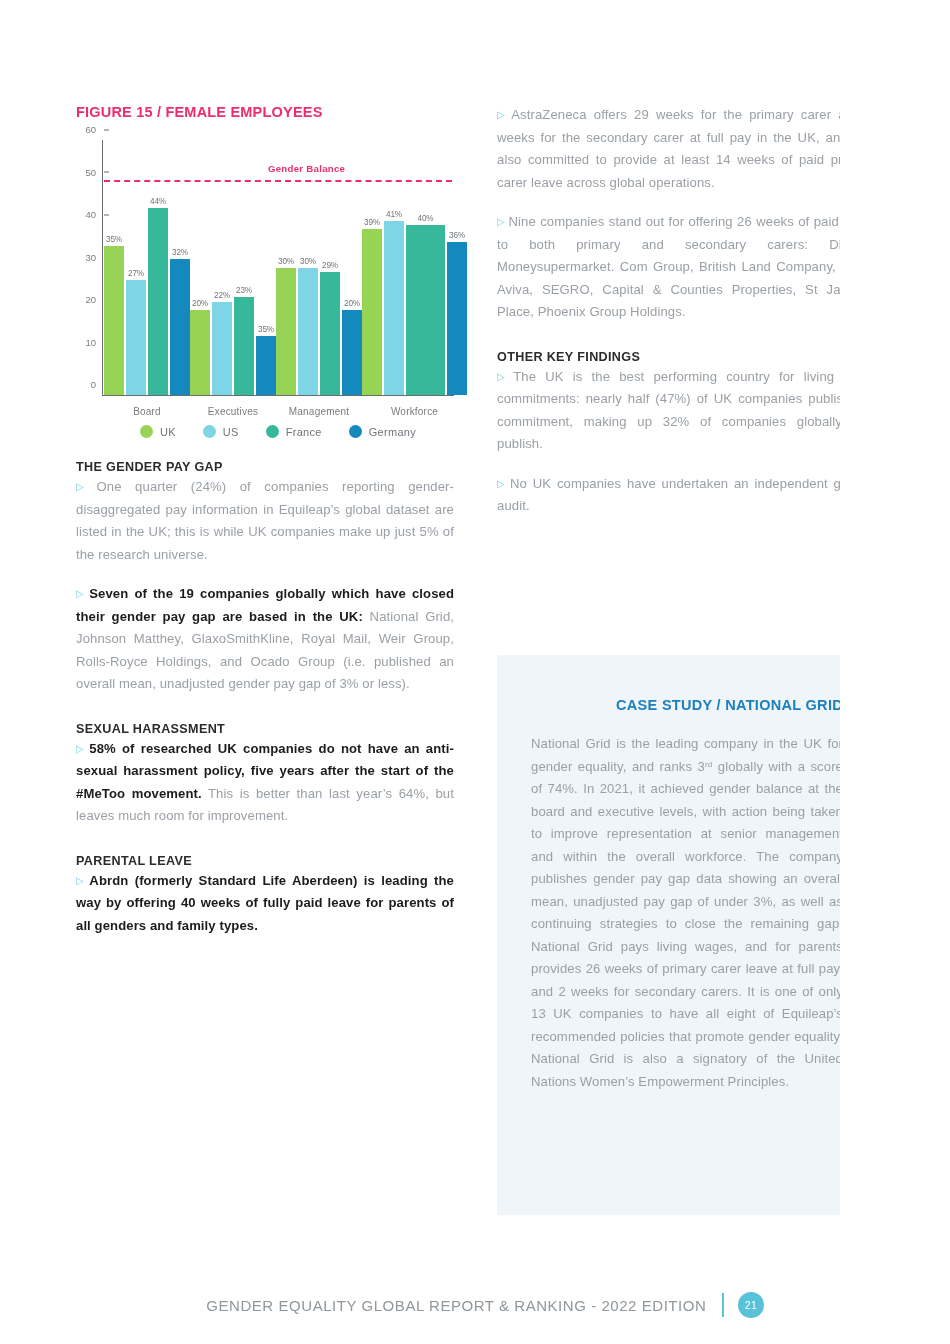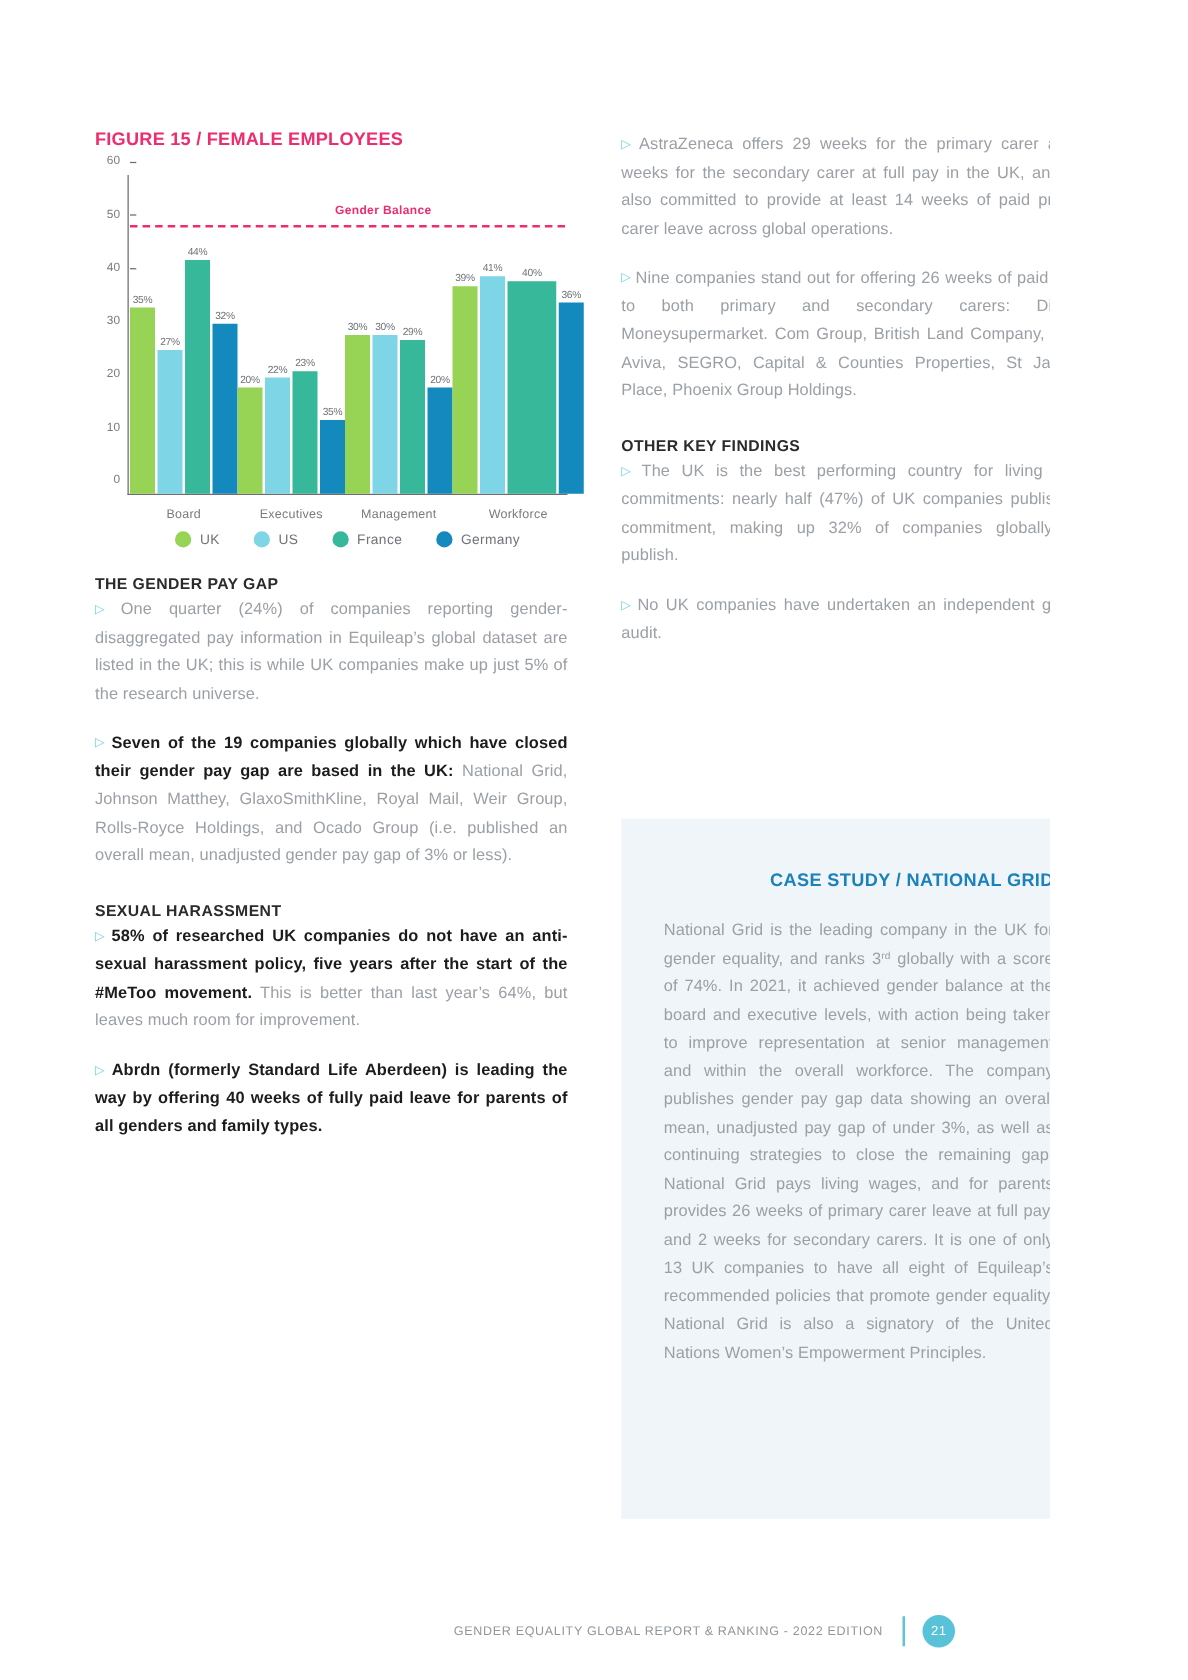--- a/index.html
+++ b/index.html
@@ -208,21 +208,21 @@
   
   .footer {
     position: absolute;
     right: 76px;
     bottom: 26px;
     display: flex;
     align-items: center;
     gap: 0;
   }
   .footer-text {
-    font-size: 10px;
+    font-size: 15px;
     color: #8f969c;
     letter-spacing: 0.55px;
   }
   .footer-rule {
     width: 1.6px;
     height: 24px;
     background: #5ec4da;
     margin: 0 14px 0 16px;
   }
   .page-badge {
@@ -352,20 +352,21 @@
     <p class="body">
       <span class="tri">▷</span><b>Seven of the 19 companies globally which have closed their gender pay gap are based in the UK:</b><span> National Grid, Johnson Matthey, GlaxoSmithKline, Royal Mail, Weir Group, Rolls-Royce Holdings, and Ocado Group (i.e. published an overall mean, unadjusted gender pay gap of 3% or less).</span>
     </p>
 
     <div class="sec-head">SEXUAL HARASSMENT</div>
 
     <p class="body">
       <span class="tri">▷</span><b>58% of researched UK companies do not have an anti-sexual harassment policy, five years after the start of the #MeToo movement.</b><span> This is better than last year’s 64%, but leaves much room for improvement.</span>
     </p>
 
+    <div class="sec-head">PARENTAL LEAVE</div>
 
     <p class="body">
       <span class="tri">▷</span><b>Abrdn (formerly Standard Life Aberdeen) is leading the way by offering 40 weeks of fully paid leave for parents of all genders and family types.</b>
     </p>
 
   </div>
 
   <div class="col-right">
 
     <p class="body">

